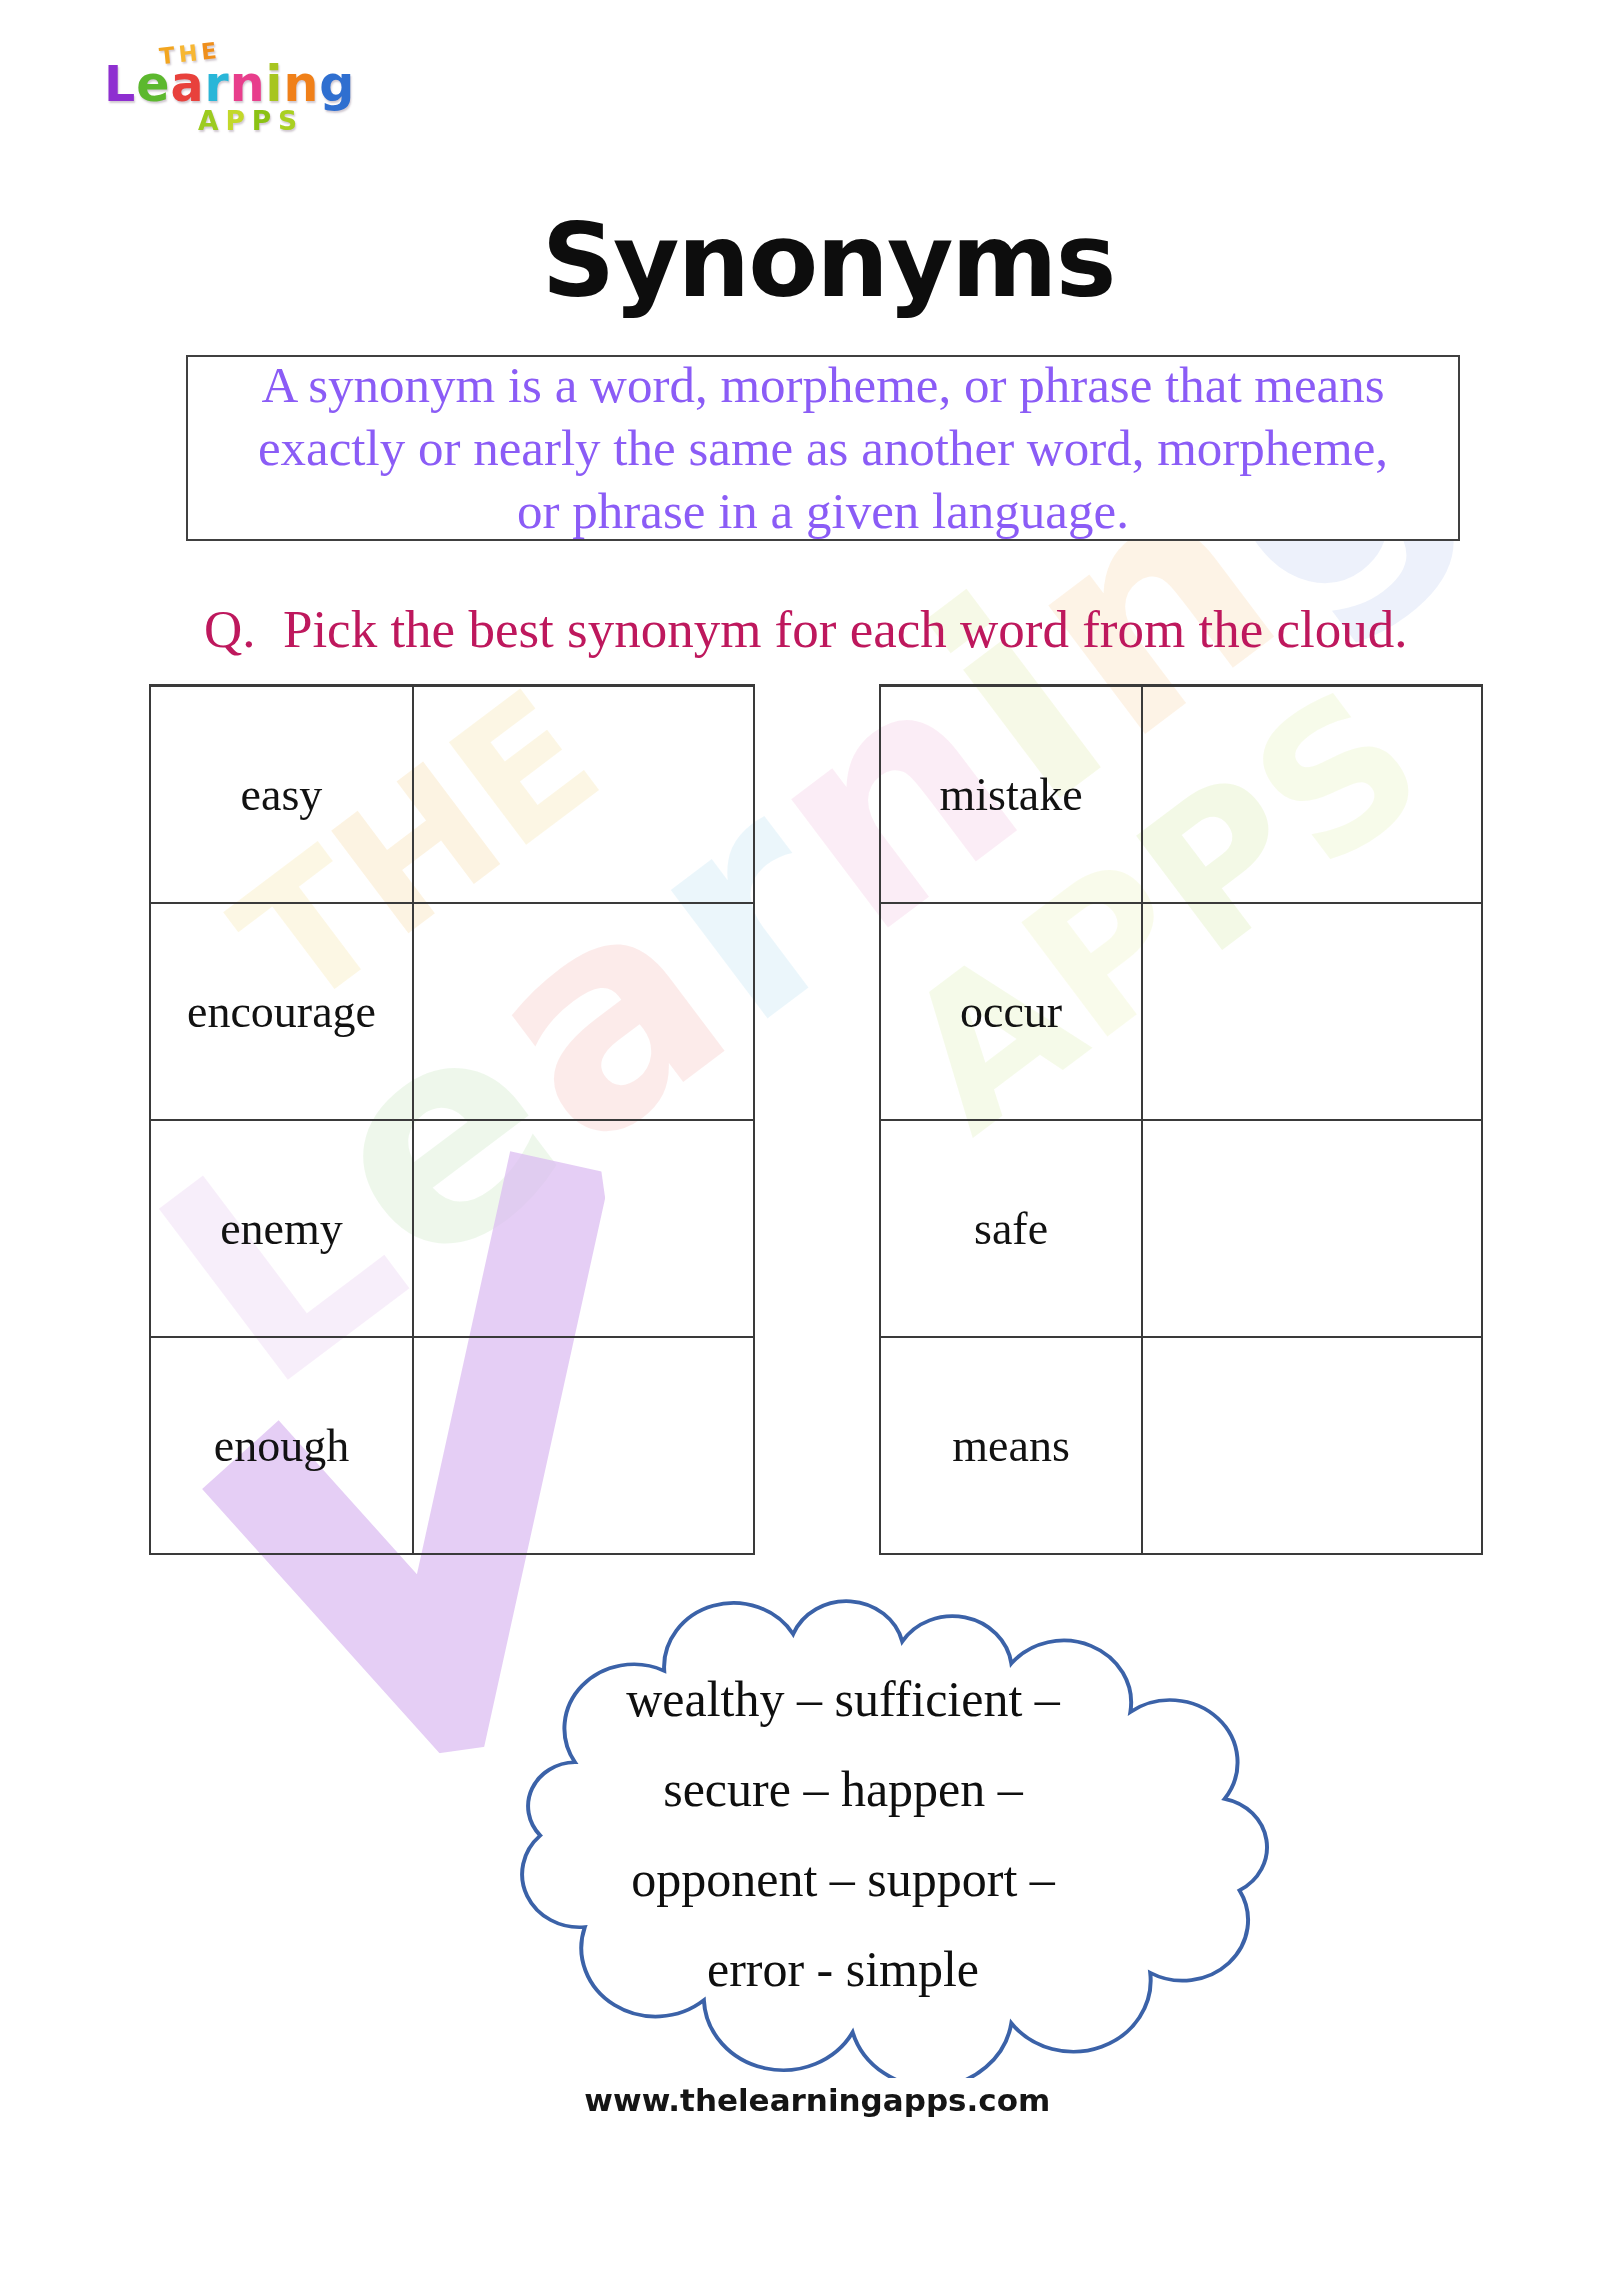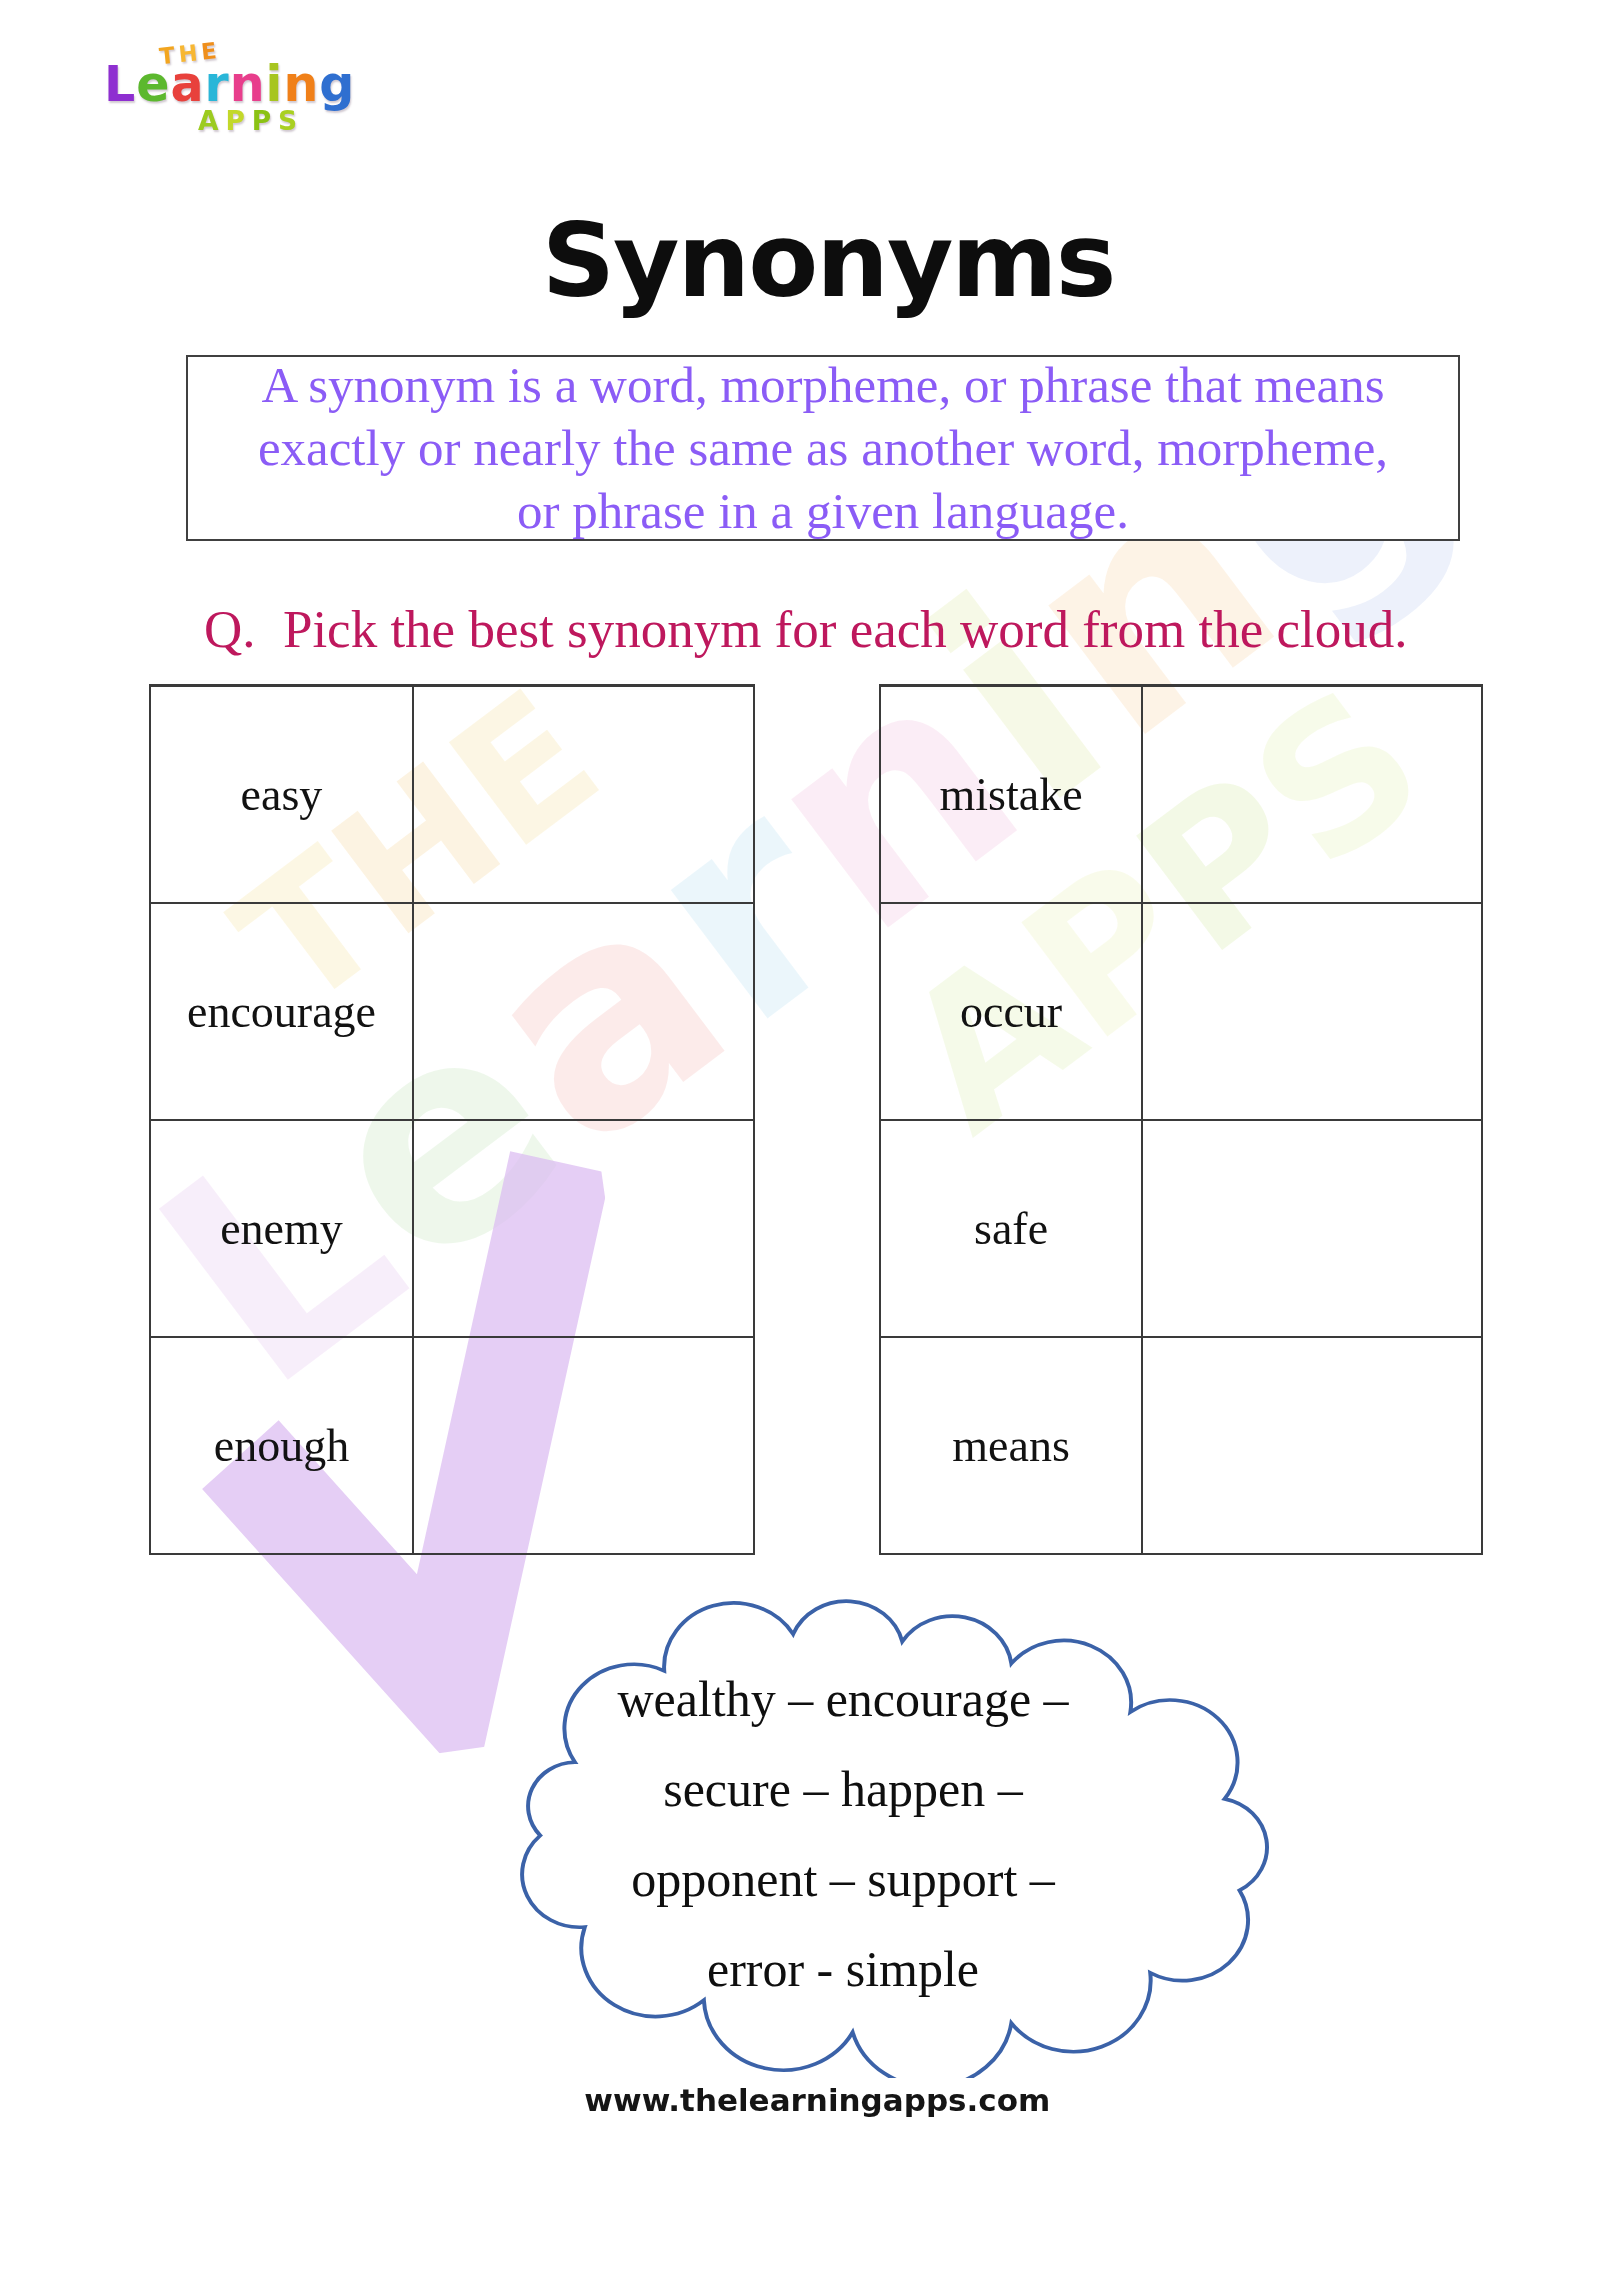--- a/index.html
+++ b/index.html
@@ -175,21 +175,21 @@
              A 54 54 0 0 1 790 310
              A 66 66 0 0 1 700 400
              A 78 78 0 0 1 560 455
              A 82 82 0 0 1 400 465
              A 80 80 0 0 1 250 430
              A 75 75 0 0 1 130 350
              A 58 58 0 0 1 85 250
              A 48 48 0 0 1 120 170 Z" stroke="#3b62a8"></path>
   </svg>
   <div class="cloud-text">
-    <div>wealthy – encourage –</div>
+    <div>wealthy – sufficient –</div>
     <div>secure – happen –</div>
     <div>opponent – support –</div>
     <div>error - simple</div>
   </div>
 
   <div class="footer">www.thelearningapps.com</div>
 
 </div>
 
 

